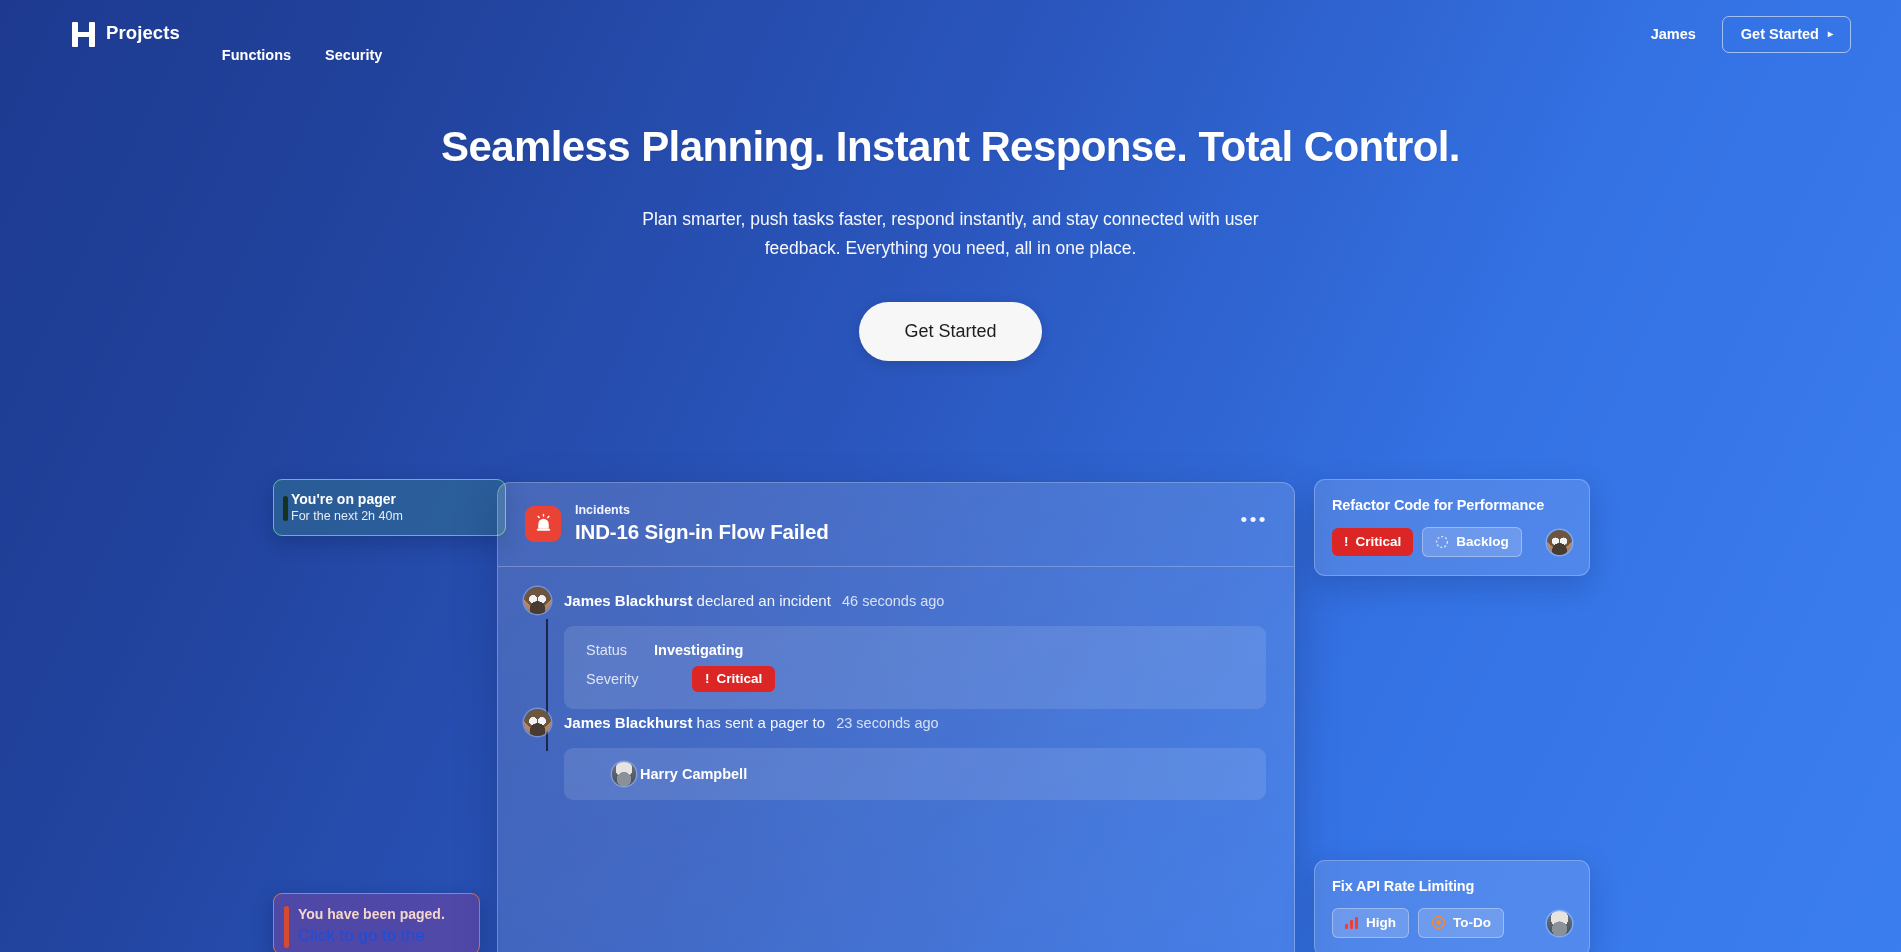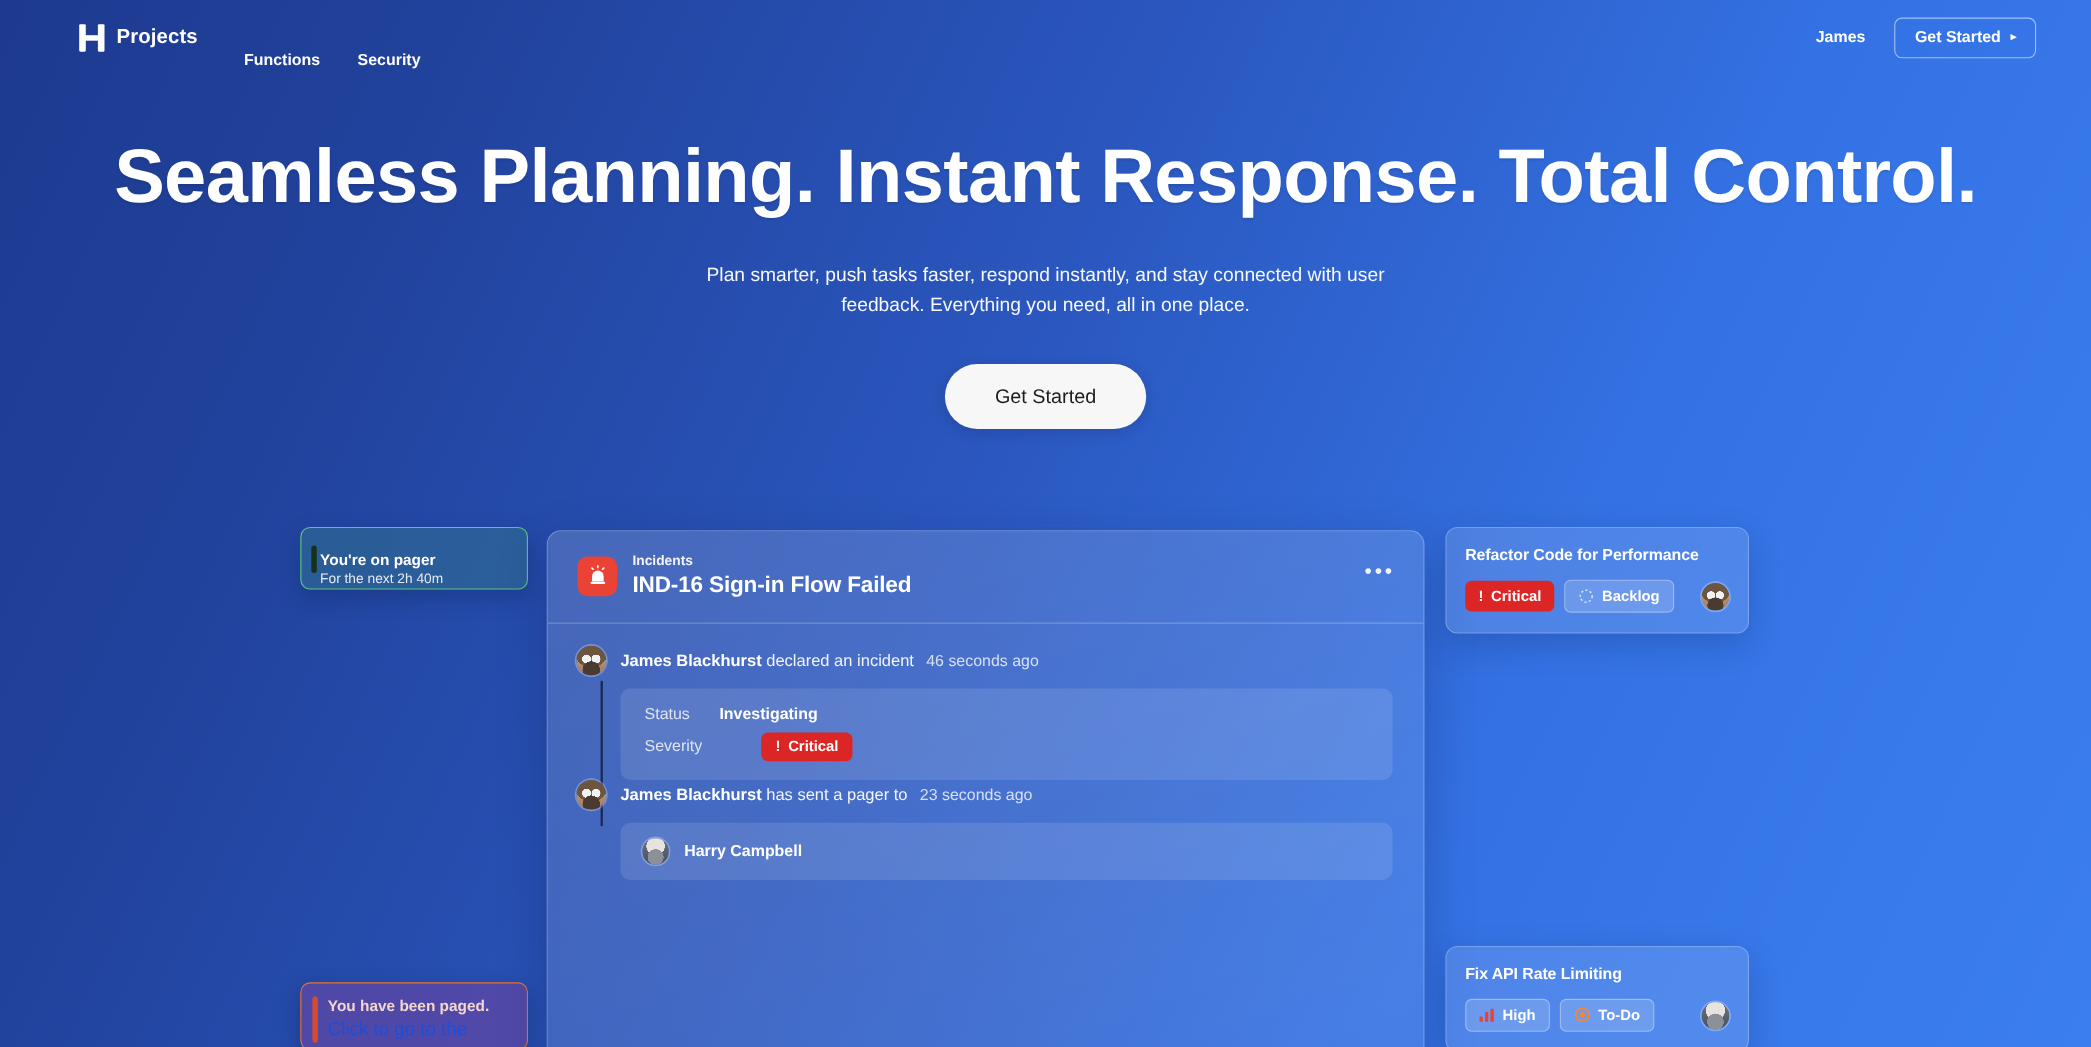--- a/index.html
+++ b/index.html
@@ -102,21 +102,21 @@
     cursor: pointer;
     background: transparent;
     color: #fff;
     font-family: inherit;
   }
   .cta-outline .arrow { font-size: 10px; line-height: 1; }
 
   
   .hero { text-align: center; padding-top: 56px; }
   .hero-title {
-    font-size: 69px;
+    font-size: 42px;
     font-weight: bold;
     letter-spacing: -.6px;
     line-height: 1.08;
     text-shadow: 0 1px 2px rgba(0,0,0,.10);
   }
   .hero-sub {
     margin: 36px auto 0;
     width: 660px;
     font-size: 17.5px;
     line-height: 1.62;
@@ -267,35 +267,35 @@
     font-weight: bold;
     border-radius: 6px;
     padding: 5px 13px 6px;
     display: inline-flex;
     align-items: center;
     gap: 7px;
     margin-left: 6px;
   }
   .bang { font-weight: bold; }
 
-  .person-row { display: flex; align-items: center; gap: 14px; }
+  .person-row { display: flex; align-items: center; gap: 4px; margin-left: 28px; }
   .person-name { font-size: 14.5px; font-weight: bold; }
 
   
   .pager-card {
     position: absolute;
     left: 273px;
     top: 1px;
-    width: 207px;
+    width: 233px;
     height: 57px;
     border-radius: 9px;
     background: rgba(46,106,146,.62);
     border: 1px solid #56c785;
     display: flex;
-    align-items: flex-end;
+    align-items: center;
     padding-left: 17px;
     box-shadow: 0 7px 20px rgba(8,22,60,.26);
   }
   .pager-card .bar {
     position: absolute;
     left: 9px;
     top: 16px;
     width: 5px;
     height: 25px;
     border-radius: 3px;

